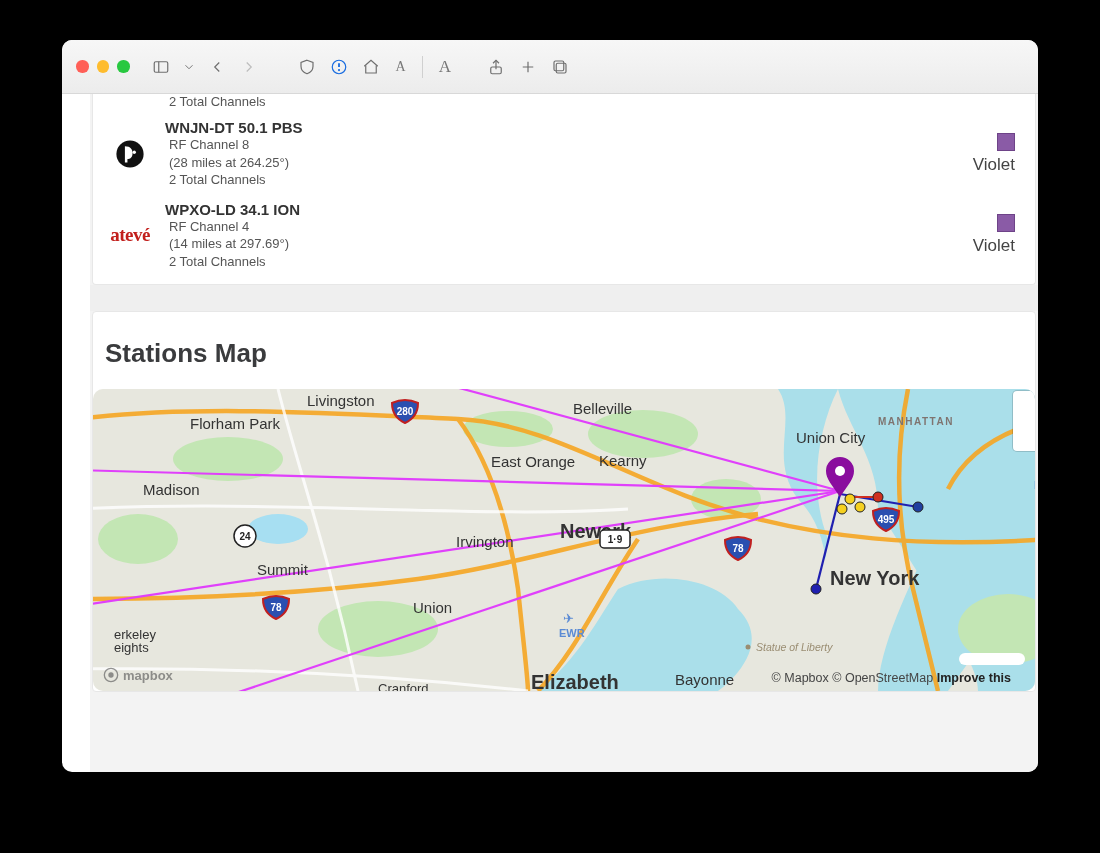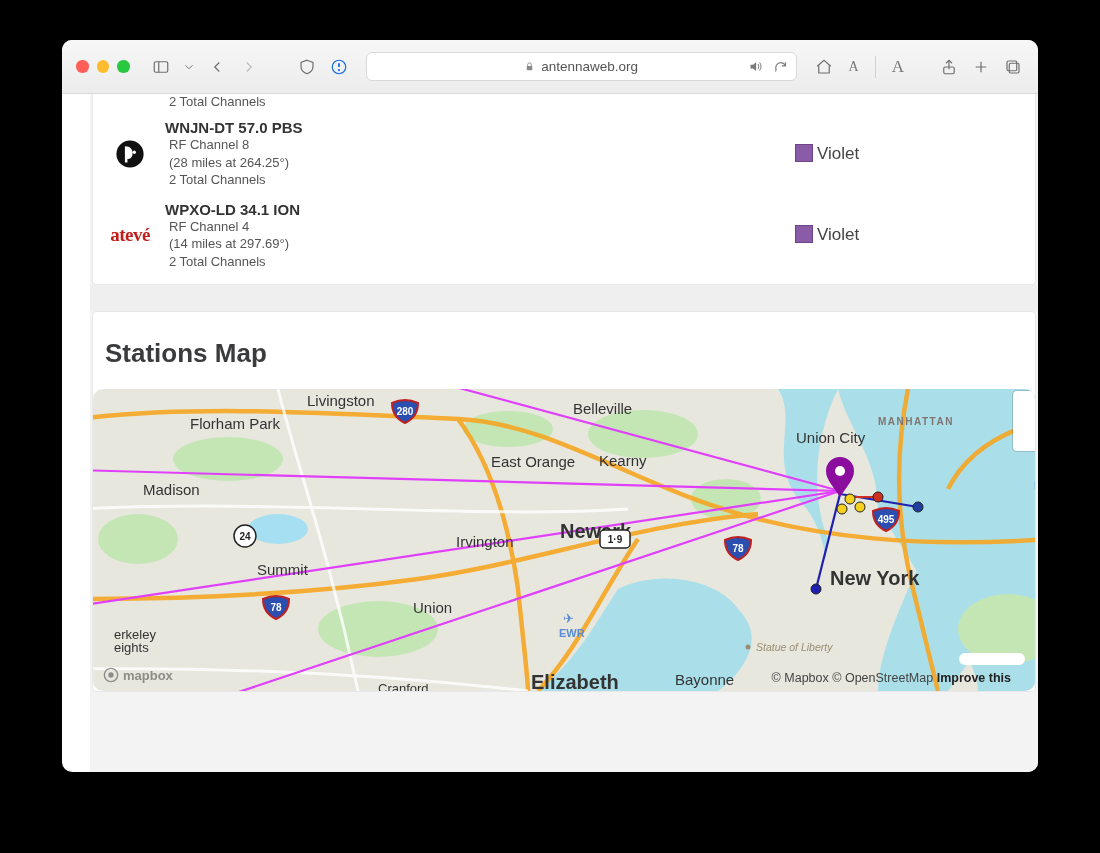--- a/index.html
+++ b/index.html
@@ -108,21 +108,22 @@
     justify-content:center;
     flex-shrink:0;
   }
   .station-info { flex: 0 0 480px; }
   .station-title { font-weight: 700; font-size: 15px; color:#333; }
   .station-sub { font-size: 13px; color:#555; line-height:1.35; margin-left: 4px;}
   .color-col {
     margin-left: auto;
     flex: 0 0 220px;
     display:flex;
-    align-items:flex-start;
+    flex-direction:column;
+    align-items:flex-end;
     gap:4px;
   }
   .color-swatch { width: 18px; height: 18px; background:#8a5ba6; border:1px solid #6e4388;}
   .color-label { font-size: 17px; color:#444; }
   .channels-only {
     padding-left: 76px;
     font-size: 13px;
     color:#555;
     padding-bottom: 6px;
   }
@@ -237,37 +238,20 @@
         </svg>
     </div>
     <div class="tb-icon" style="color:#1a6de0">
       <svg viewBox="0 0 24 24">
           <circle cx="12" cy="12" r="9"></circle>
           <line x1="12" y1="7" x2="12" y2="12" stroke-width="2.5"></line>
           <circle cx="12" cy="16" r="1.5" fill="#1a6de0" stroke="none"></circle>
         </svg>
     </div>
 
-    <div class="url-bar">
-      <svg class="lock" viewBox="0 0 24 24">
-          <rect x="6" y="11" width="12" height="9" rx="1.5" fill="#8a8a8a"></rect>
-          <path d="M8 11V8a4 4 0 018 0v3" fill="none" stroke="#8a8a8a" stroke-width="2"></path>
-        </svg>
-      <span>antennaweb.org</span>
-      <div class="url-right">
-        <svg width="15" height="15" viewBox="0 0 24 24">
-            <path d="M4 9v6h4l5 4V5L8 9H4z" fill="#7a7a7a"></path>
-            <path d="M16 8c1.5 1.5 1.5 6.5 0 8M18.5 5.5c3 3 3 10 0 13" stroke="#7a7a7a" fill="none" stroke-width="1.6"></path>
-          </svg>
-        <svg width="15" height="15" viewBox="0 0 24 24">
-            <path d="M20 11A8 8 0 105 17l-1 3" fill="none" stroke="#7a7a7a" stroke-width="1.8"></path>
-            <polyline points="20 5 20 11 14 11" fill="none" stroke="#7a7a7a" stroke-width="1.8"></polyline>
-          </svg>
-      </div>
-    </div>
 
     <div class="tb-icon">
       <svg viewBox="0 0 24 24">
           <path d="M3 11l9-8 9 8"></path>
           <path d="M5 10v10h14V10"></path>
         </svg>
     </div>
 
     <div class="reader-btn">A</div>
     <div class="tb-sep"></div>
@@ -303,21 +287,21 @@
 
       <div class="station-row">
         <div class="station-logo">
           <svg viewBox="0 0 40 40">
               <circle cx="20" cy="20" r="16" fill="#111"></circle>
               <path d="M14 11c7 0 9 4 9 8 0 5-3 7-6 7v4h-3V11z M20 17c0 3-1 4-3 4v-8c2 0 3 1 3 4z" fill="#fff"></path>
               <circle cx="25" cy="18" r="2" fill="#fff"></circle>
             </svg>
         </div>
         <div class="station-info">
-          <div class="station-title">WNJN-DT 57.0 PBS</div>
+          <div class="station-title">WNJN-DT 50.1 PBS</div>
           <div class="station-sub">RF Channel 8</div>
           <div class="station-sub">(28 miles at 264.25°)</div>
           <div class="station-sub">2 Total Channels</div>
         </div>
         <div class="color-col">
           <div class="color-swatch"></div>
           <div class="color-label">Violet</div>
         </div>
       </div>
 

